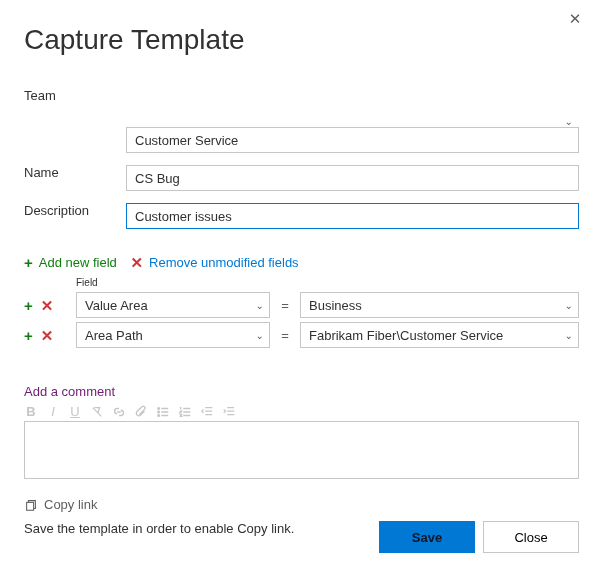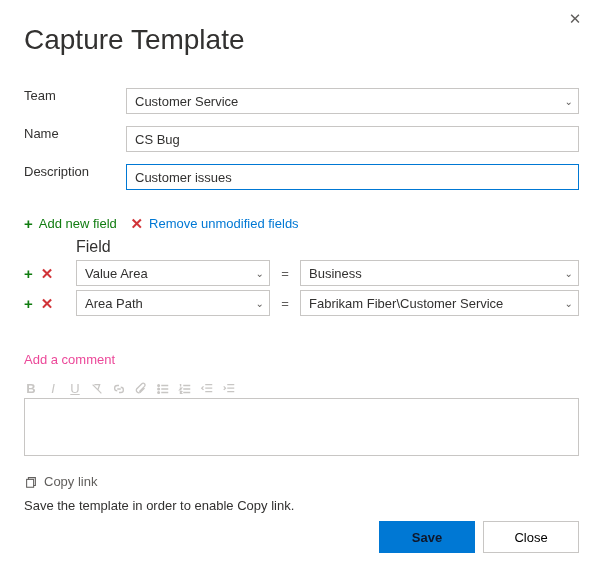--- a/index.html
+++ b/index.html
@@ -46,21 +46,21 @@
     padding: 2px 8px;
     font-size: 13px;
     font-family: inherit;
     color: #323130;
     background: #fff;
   }
   .select-wrap {
     flex: 1;
     position: relative;
   }
-  .select-wrap .form-control { width: 100%; padding-right: 13px; }
+  .select-wrap .form-control { width: 100%; padding-right: 13px; margin-top: 39px; }
   .chev {
     position: absolute;
     right: 6px;
     top: 50%;
     transform: translateY(-50%);
     pointer-events: none;
     color: #605e5c;
     font-size: 10px;
   }
   .focused { border: 1px solid #0078d4; outline: none; }
@@ -81,21 +81,21 @@
   .action-link.remove { color: #0078d4; }
   .plus-icon {
     color: #107c10; font-weight: bold; font-size: 15px; line-height: 1;
   }
   .x-icon {
     color: #d13438; font-weight: bold; font-size: 15px; line-height: 1;
   }
 
   .fields-header {
     display: flex;
-    font-size: 16px;
+    font-size: 10px;
     margin-bottom: 4px;
     margin-top: 2px;
   }
   .fh-spacer { width: 52px; }
   .fh-field { width: 194px; }
   .fh-eq { width: 30px; }
   .fh-value { flex: 1; }
 
   .field-row {
     display: flex;
@@ -110,22 +110,22 @@
     font-size: 15px;
   }
   .fr-field-sel { width: 194px; position: relative; }
   .fr-eq { width: 30px; text-align: center; color: #605e5c; }
   .fr-value-sel { flex: 1; position: relative; }
   .fr-field-sel .form-control, .fr-value-sel .form-control { width: 100%; padding-right: 16px; }
 
   .comment-label {
     margin-top: 36px;
     font-size: 13px;
-    color: #ec4899;
-    margin-bottom: 14px;
+    color: #701a75;
+    margin-bottom: 5px;
   }
   .toolbar {
     display: flex;
     gap: 8px;
     color: #c8c6c4;
     font-size: 13px;
     align-items: center;
     margin-bottom: 2px;
   }
   .toolbar .tb { width: 14px; text-align: center; cursor: pointer; }

